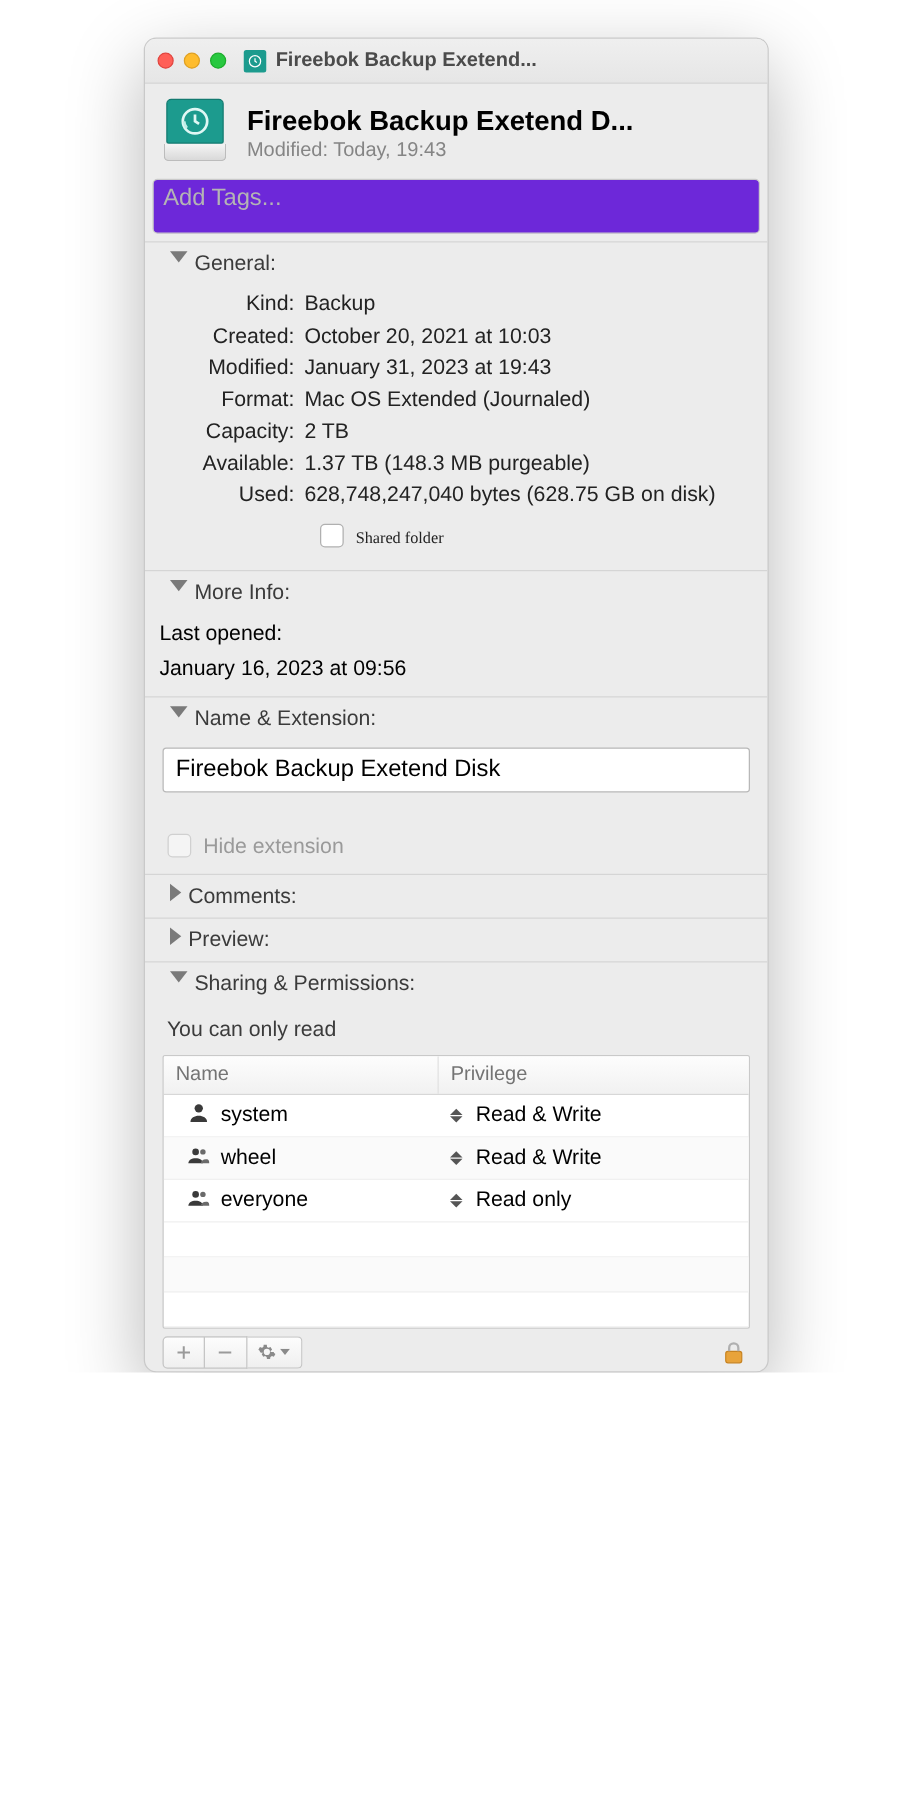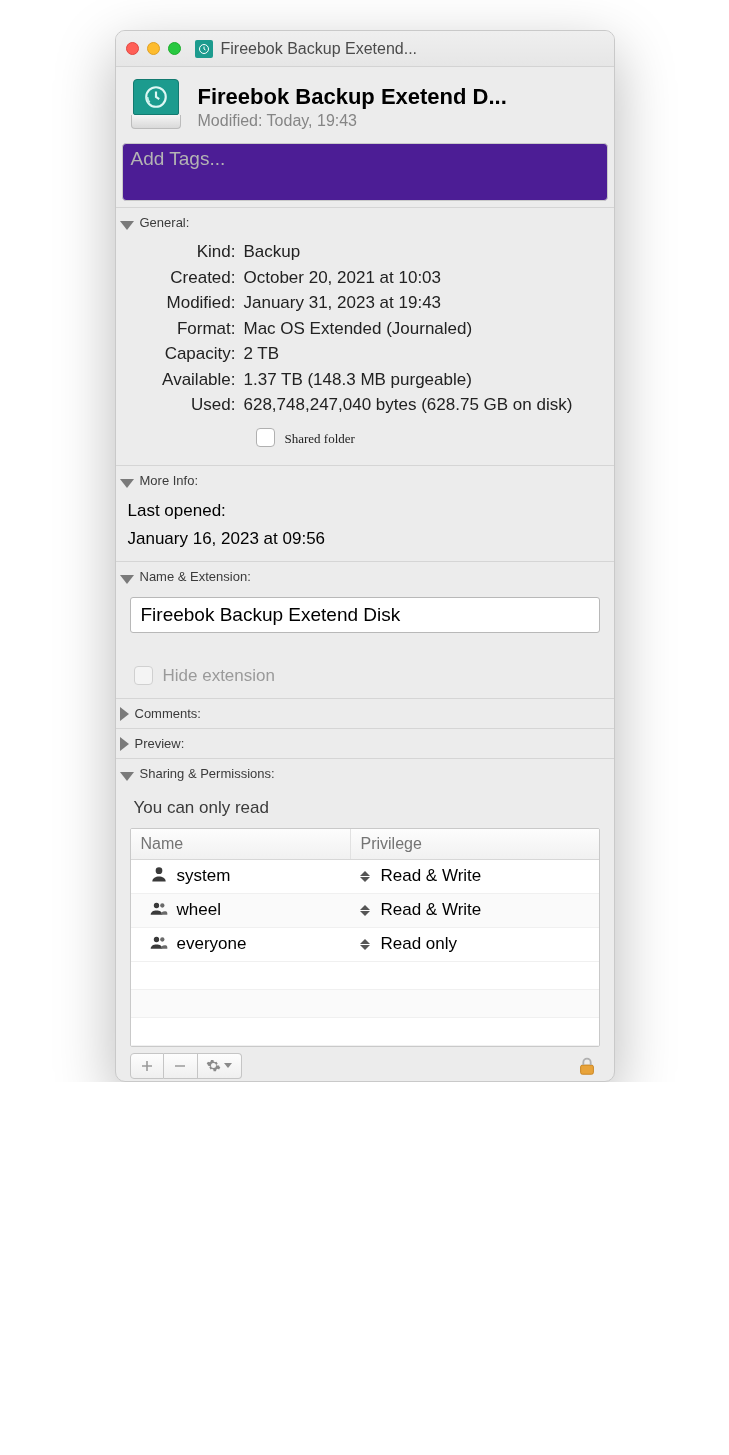--- a/index.html
+++ b/index.html
@@ -33,21 +33,21 @@
 .dot-min { background: #febc2e; border: 0.5px solid #dfa023; }
 .dot-max { background: #28c840; border: 0.5px solid #1dad2c; }
 .title-icon {
   width: 18px; height: 18px;
   background: #1c9b8e;
   border-radius: 2px;
   display:flex; align-items:center; justify-content:center;
   margin-left: 6px;
 }
 .title-icon svg { width: 12px; height: 12px; }
-.title-text { font-size: 16px; color: #4b4b4b; font-weight: 400; white-space: nowrap; overflow: hidden; text-overflow: ellipsis; }
+.title-text { font-size: 16px; color: #4b4b4b; font-weight: 700; white-space: nowrap; overflow: hidden; text-overflow: ellipsis; }
 
 .header {
   display: flex;
   gap: 14px;
   padding: 12px 12px 8px 12px;
   align-items: center;
 }
 .disk-icon {
   width: 56px; height: 56px;
   display:flex; flex-direction:column; align-items:center; justify-content:flex-start;
@@ -58,34 +58,34 @@
 }
 .disk-icon .base {
   width: 50px; height: 14px; background: linear-gradient(#f5f5f5,#d9d9d9);
   border:1px solid #bcbcbc; border-radius: 0 0 4px 4px; border-top:none;
 }
 .header-text h1 { font-size: 22px; font-weight: 700; color: #000; white-space:nowrap; overflow:hidden; text-overflow:ellipsis; max-width:380px;}
 .header-text .mod { font-size: 16px; color: #858585; margin-top:2px;}
 
 .tags {
   margin: 0 6px 6px 6px;
-  background: #4c1d95;
+  background: #6d28d9;
   border: 1px solid #c9c9c9;
   border-radius: 4px;
-  height: 58px;
+  height: 44px;
   padding: 4px 8px;
   font-size: 19px;
   color: #b4b4b4;
 }
 
 .section { border-top: 1px solid #d5d5d5; }
 .section-head {
-  display:flex; align-items:flex-end; gap:6px;
-  padding: 7px 4px;
-  font-size: 13px; color: #3b3b3b;
+  display:flex; align-items:flex-start; gap:6px;
+  padding: 7px 20px;
+  font-size: 17px; color: #3b3b3b;
   cursor: default;
 }
 .disclosure { width:0;height:0; }
 .disclosure.down { border-left:7px solid transparent; border-right:7px solid transparent; border-top:9px solid #7a7a7a;}
 .disclosure.right { border-top:7px solid transparent; border-bottom:7px solid transparent; border-left:9px solid #7a7a7a;}
 
 .kv { padding: 2px 10px 12px 10px; }
 .kv-row { display:flex; font-size: 17px; color:#222; line-height:1.5;}
 .kv-row .k { width: 118px; text-align:right; padding-right:8px; }
 .kv-row .v { flex:1; }

